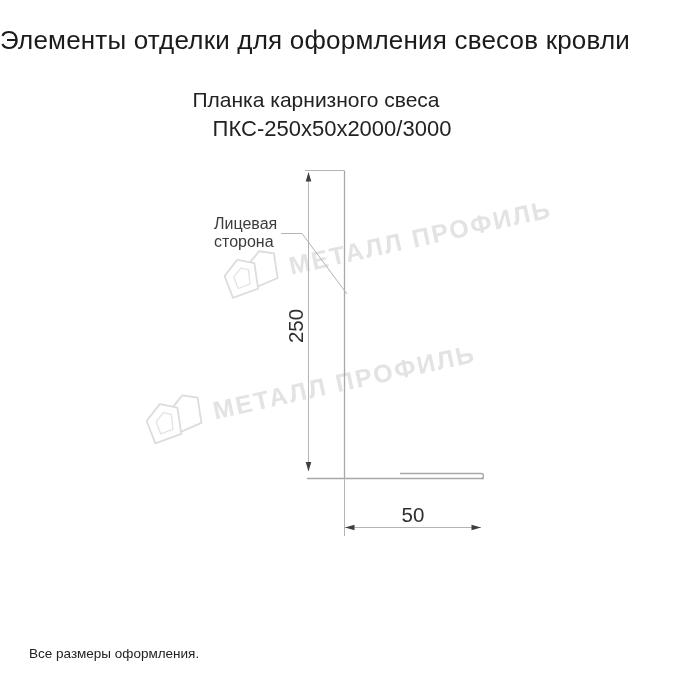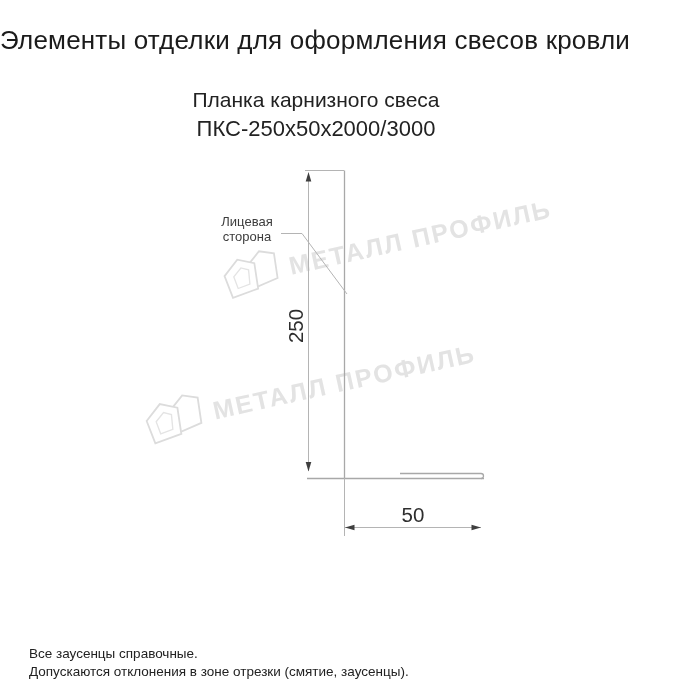--- a/index.html
+++ b/index.html
@@ -9,35 +9,35 @@
   }
   .abs{position:absolute;}
   .title{
     left:0;top:25px;width:700px;text-align:left;
     font-size:26px;color:#1b1b1b;letter-spacing:.2px;
   }
   .subtitle{
     left:0;width:632px;text-align:center;color:#222;
   }
   .subtitle.name{top:88px;font-size:21px;}
-  .subtitle.code{top:116px;font-size:22px;}
+  .subtitle.code{top:116px;font-size:22px;padding-left:16px;}
   .watermark{
     display:flex;align-items:center;gap:7px;
     transform:rotate(-12.5deg);transform-origin:0 50%;
     pointer-events:none;
   }
   .watermark .wm-text{
     font-size:25px;font-weight:bold;letter-spacing:2px;
     color:#e3e3e3;white-space:nowrap;
   }
   .wm-upper{left:222px;top:254px;}
   .wm-lower{left:144px;top:398px;}
   .face-label{
-    left:214px;top:215px;width:66px;text-align:center;
-    font-size:13px;line-height:1.15;color:#3c3c3c;
+    left:214px;top:215px;width:66px;
+    font-size:16px;line-height:1.15;color:#3c3c3c;
   }
   .diagram-svg{left:0;top:0;}
   .footer{
     left:29px;top:645px;width:640px;
     font-size:13.5px;line-height:1.35;color:#222;
   }
 </style>
 </head>
 <body>
 
@@ -93,15 +93,14 @@
 
   <g fill="#2e2e2e" font-family="Liberation Sans, sans-serif" font-size="20.5">
     <text transform="translate(303,326) rotate(-90)" text-anchor="middle">250</text>
     <text x="413" y="522" text-anchor="middle">50</text>
   </g>
 </svg>
 
 <div class="abs face-label">Лицевая сторона</div>
 
 <div class="abs footer">
-  <div>Все заусенцы справочные.</div>
-  <div>Допускаются отклонения в зоне отрезки (смятие, заусенцы).</div>
+  <div>Все размеры оформления.</div>
 </div>
 
 </body></html>

